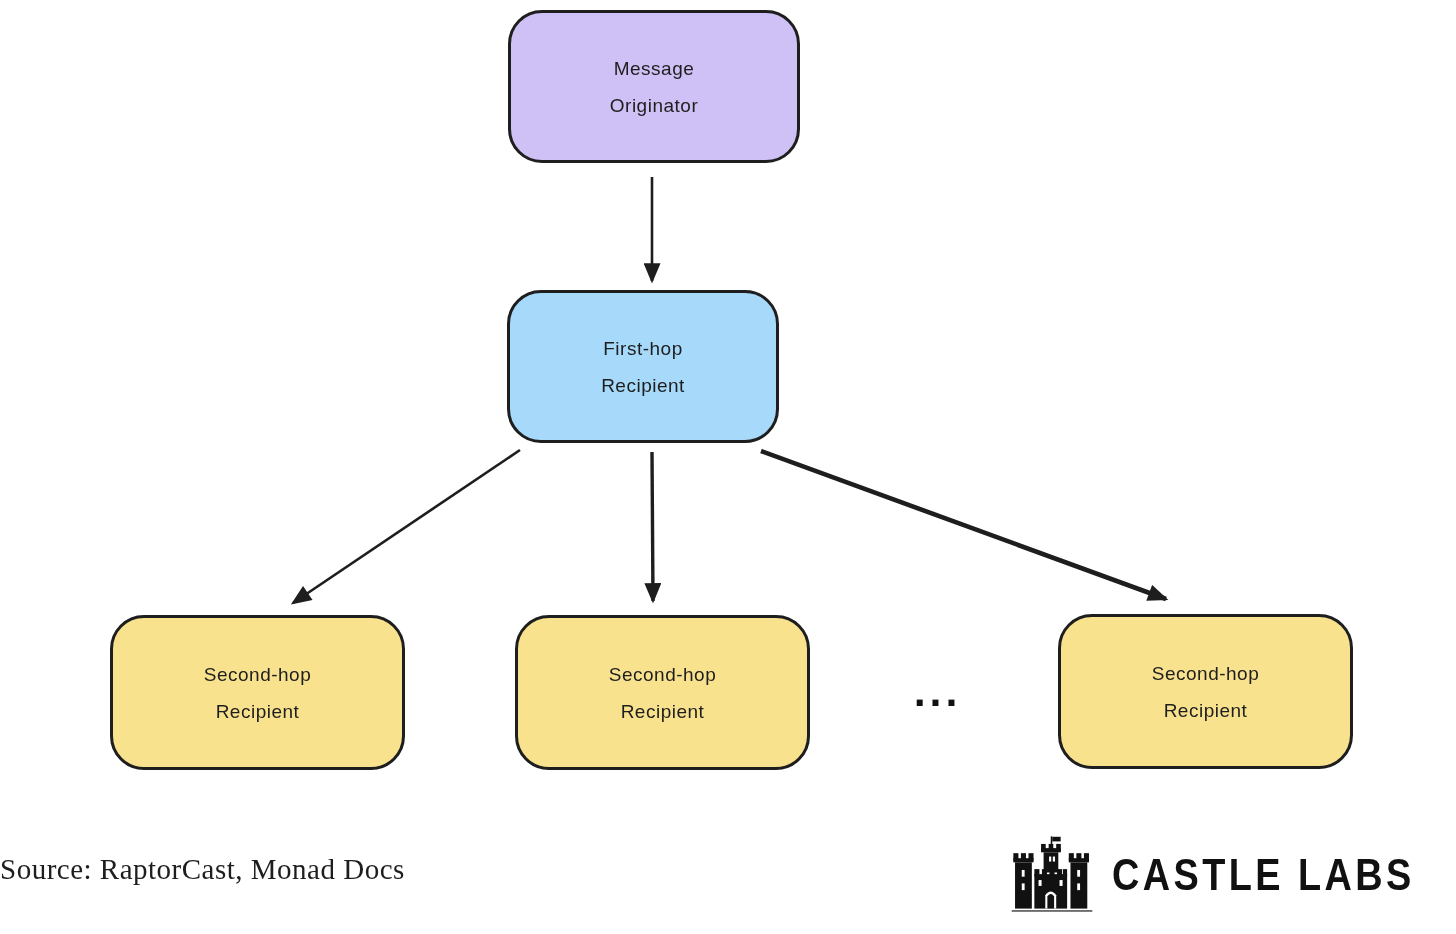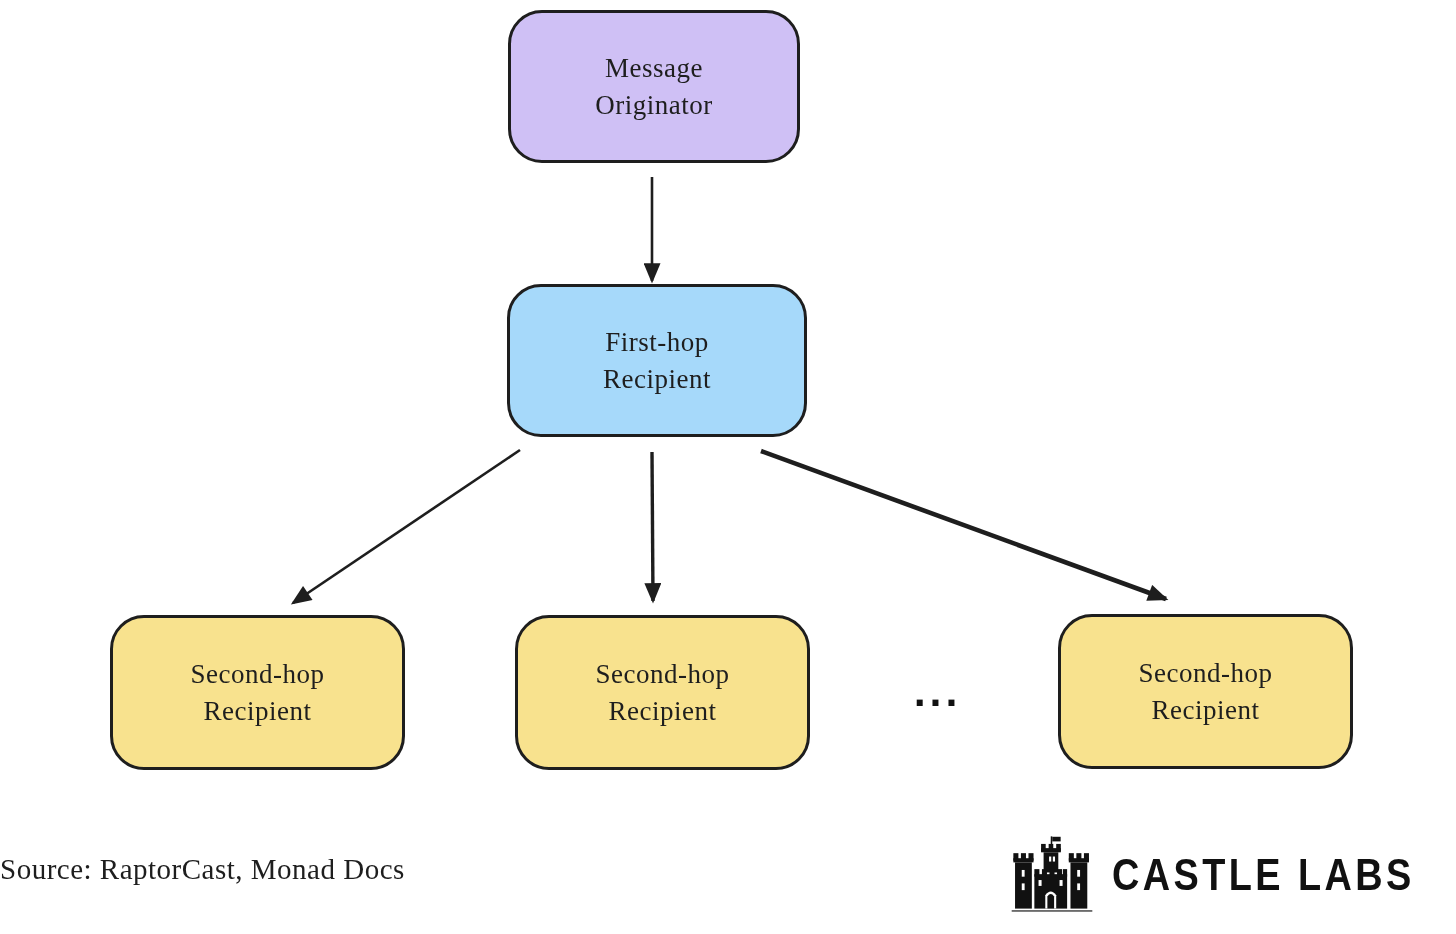--- a/index.html
+++ b/index.html
@@ -30,30 +30,30 @@
     position: absolute;
     box-sizing: border-box;
     border: 3px solid #1e1e1e;
     border-radius: 34px;
     display: flex;
     align-items: center;
     justify-content: center;
     text-align: center;
   }
   .node .label {
-    font-family: Liberation Serif, serif;
-    font-size: 27px;
+    font-family: Liberation Sans, sans-serif;
+    font-size: 19px;
     line-height: 37px;
     letter-spacing: 0.5px;
     color: #1e1e1e;
     white-space: pre-line;
     font-weight: 500;
   }
   .n-originator { left: 508px; top: 10px;  width: 292px; height: 153px; }
-  .n-firsthop   { left: 507px; top: 284px; width: 300px; height: 153px; }
+  .n-firsthop   { left: 507px; top: 290px; width: 272px; height: 153px; }
   .n-second1    { left: 110px; top: 615px; width: 295px; height: 155px; }
   .n-second2    { left: 515px; top: 615px; width: 295px; height: 155px; }
   .n-second3    { left: 1058px; top: 614px; width: 295px; height: 155px; }
   .ellipsis {
     position: absolute;
     left: 905px;
     top: 656px;
     width: 64px;
     height: 48px;
     display: flex;

